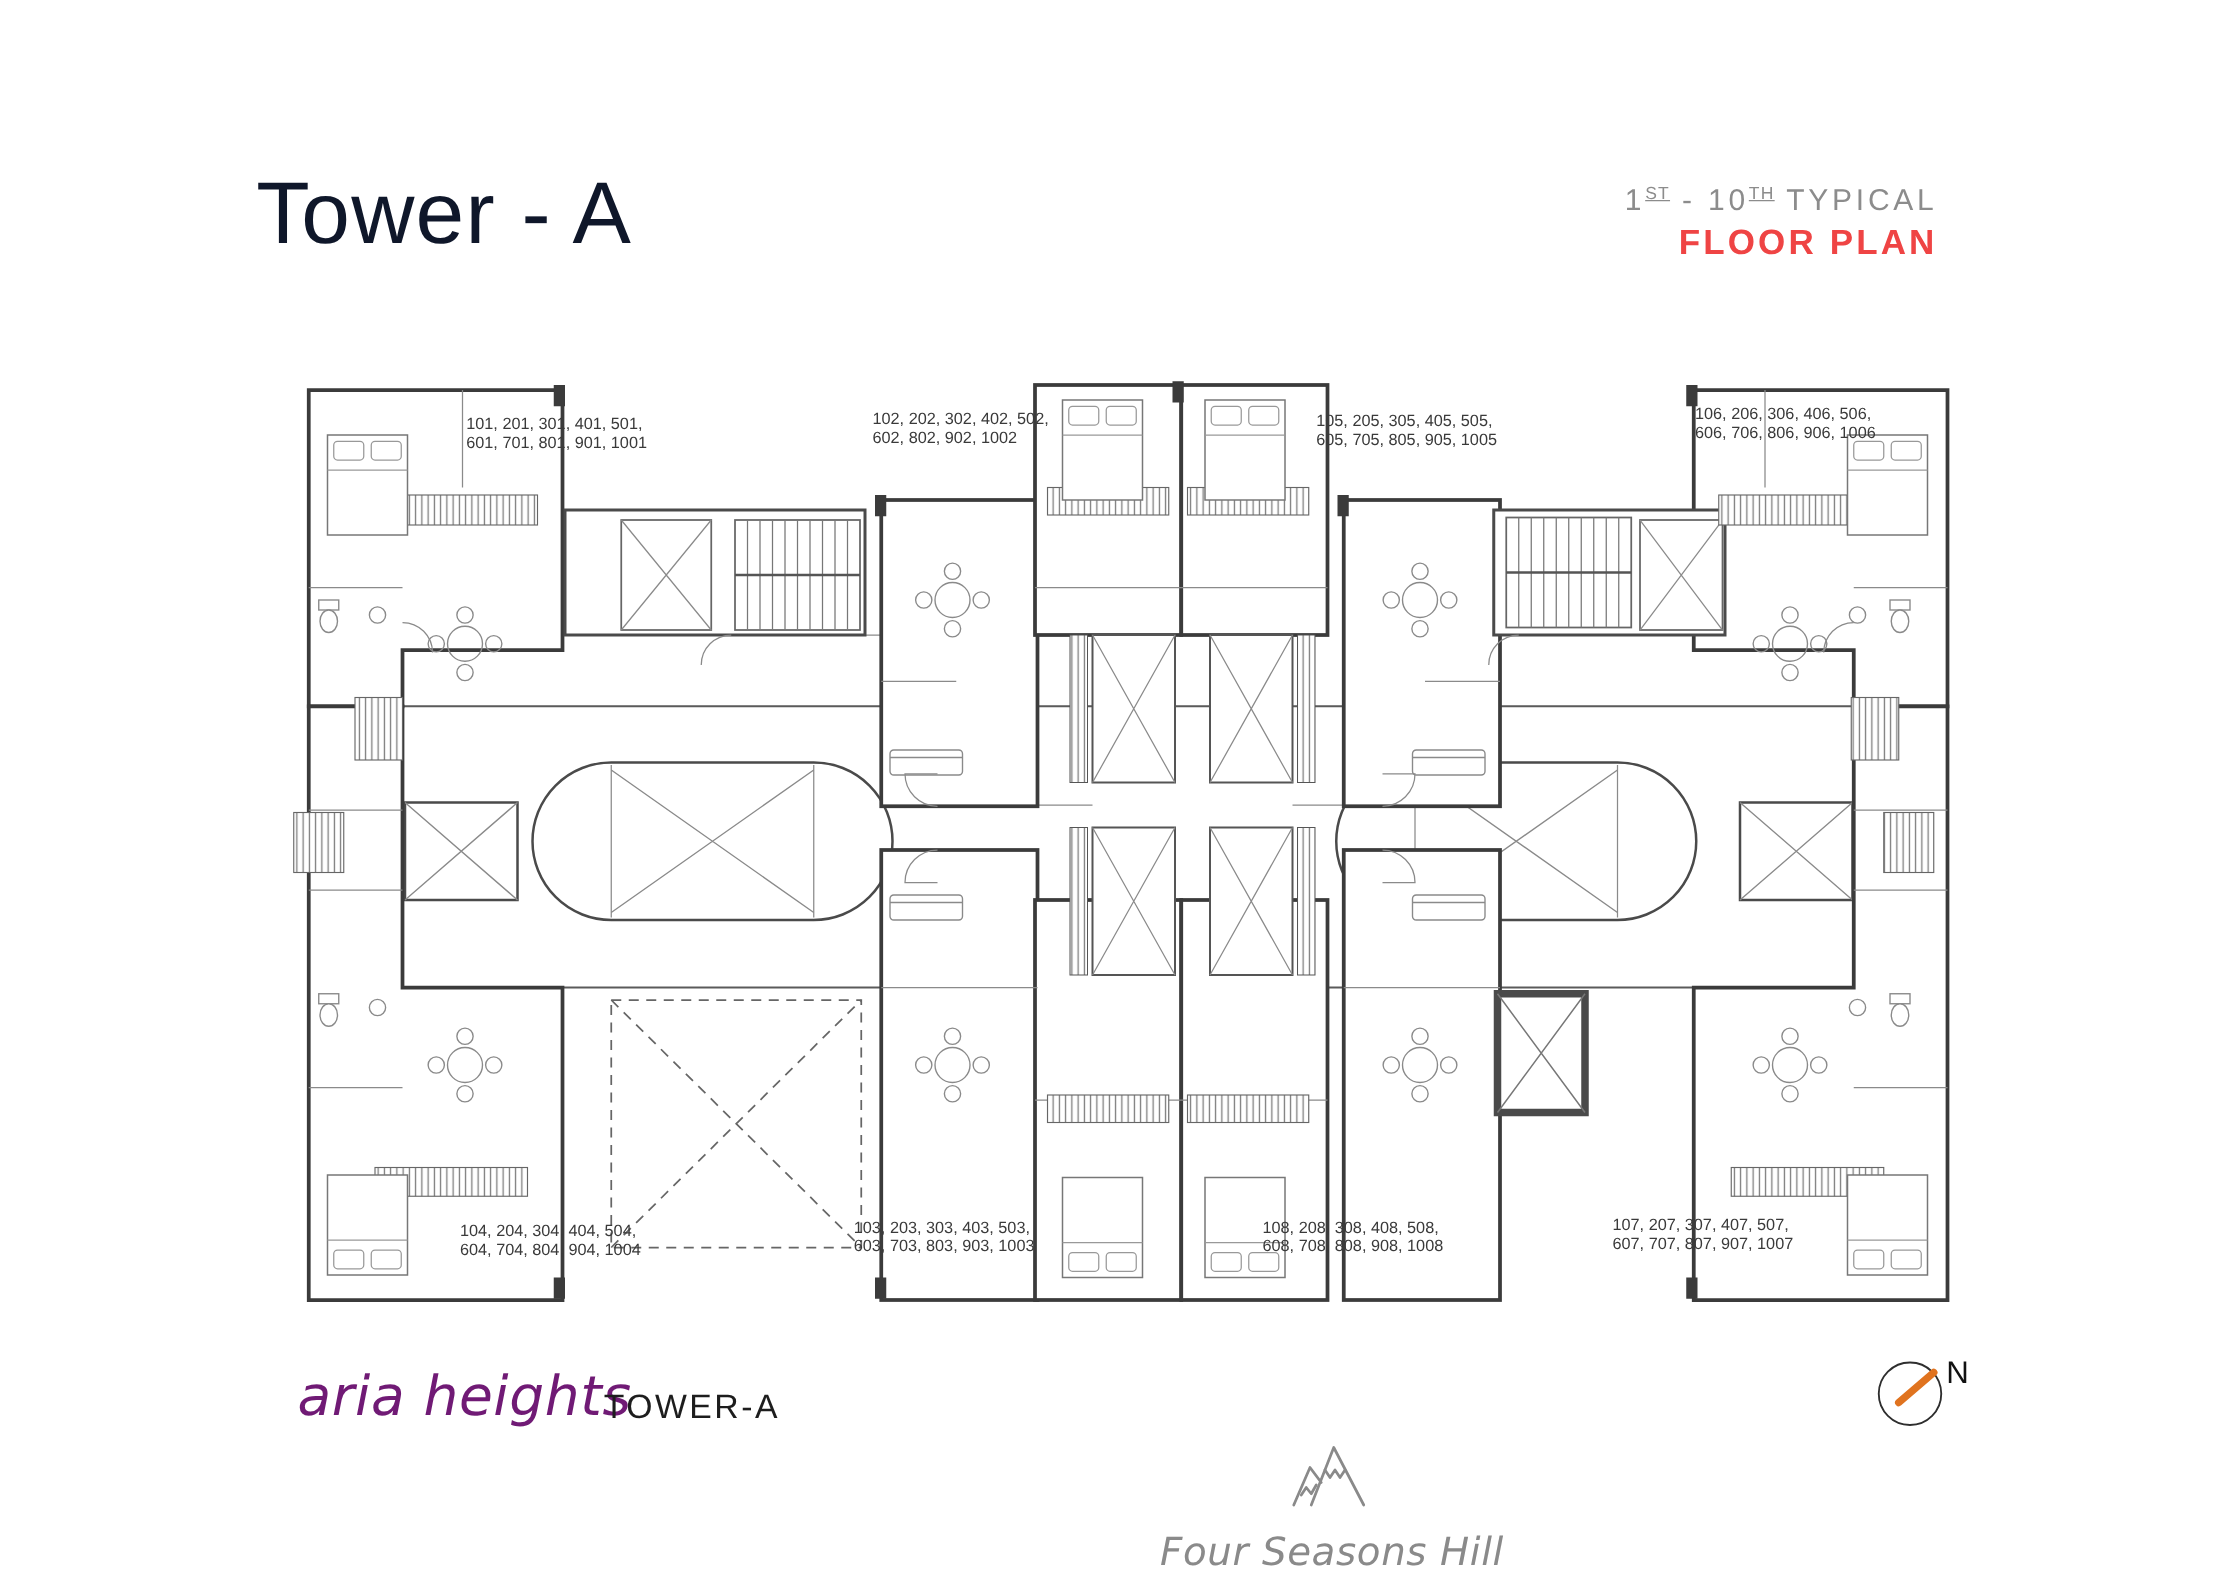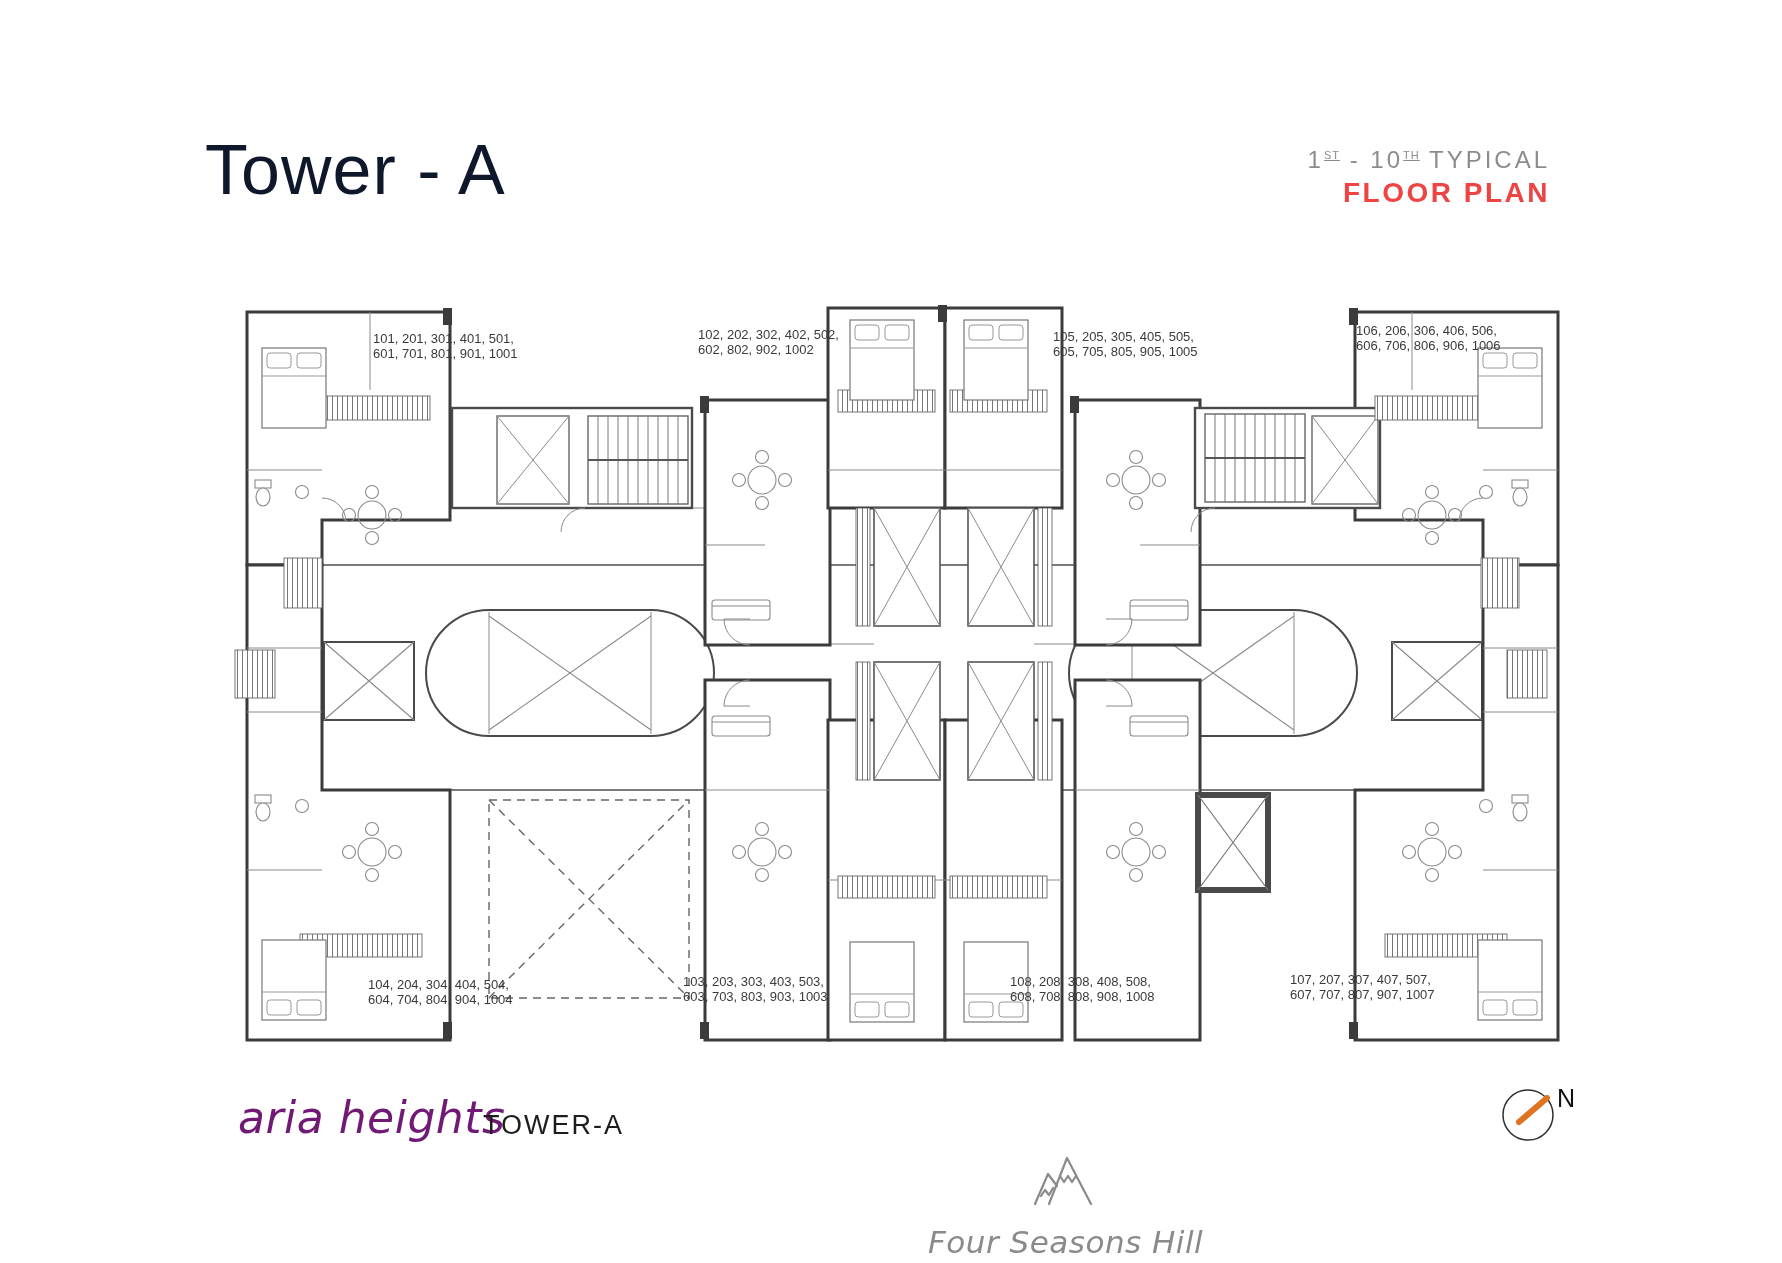--- a/index.html
+++ b/index.html
@@ -8,21 +8,21 @@
     font-family:"Liberation Sans",sans-serif;
   }
   
   .tower-title{
     position:absolute;left:205px;top:130px;
     font-family:Liberation Sans, sans-serif;
     font-size:70px;color:#0f172a;letter-spacing:1px;
   }
   .plan-type{position:absolute;right:232px;top:146px;text-align:right;color:#8c8c8c;}
   .plan-type-line1{font-size:24px;letter-spacing:3px;white-space:pre;}
-  .plan-type-line1 sup{font-size:11px;letter-spacing:1px;text-decoration:underline;}
+  .plan-type-line1 sup{font-size:14px;letter-spacing:1px;text-decoration:underline;}
   .plan-type-line2{font-size:28px;font-weight:bold;letter-spacing:2.5px;margin-top:3px;color:#ef4444;}
   
   .ulabel{
     position:absolute;font-size:13px;line-height:1.18;color:#3a3a3a;white-space:nowrap;
   }
   .ulabel span{display:block;}
   
   .brand{
     position:absolute;left:238px;top:1092px;
     font-family:"DejaVu Sans",sans-serif;font-style:italic;

